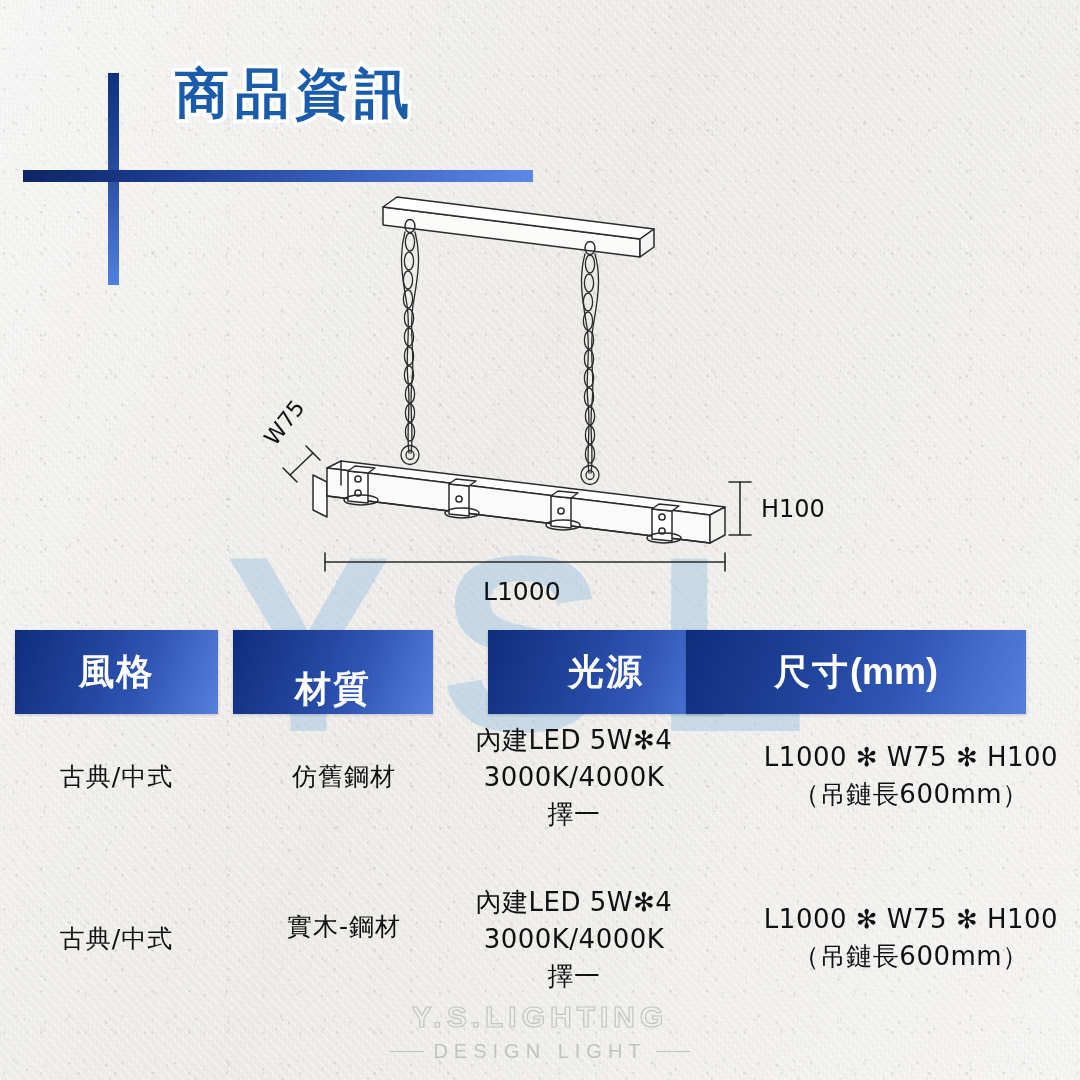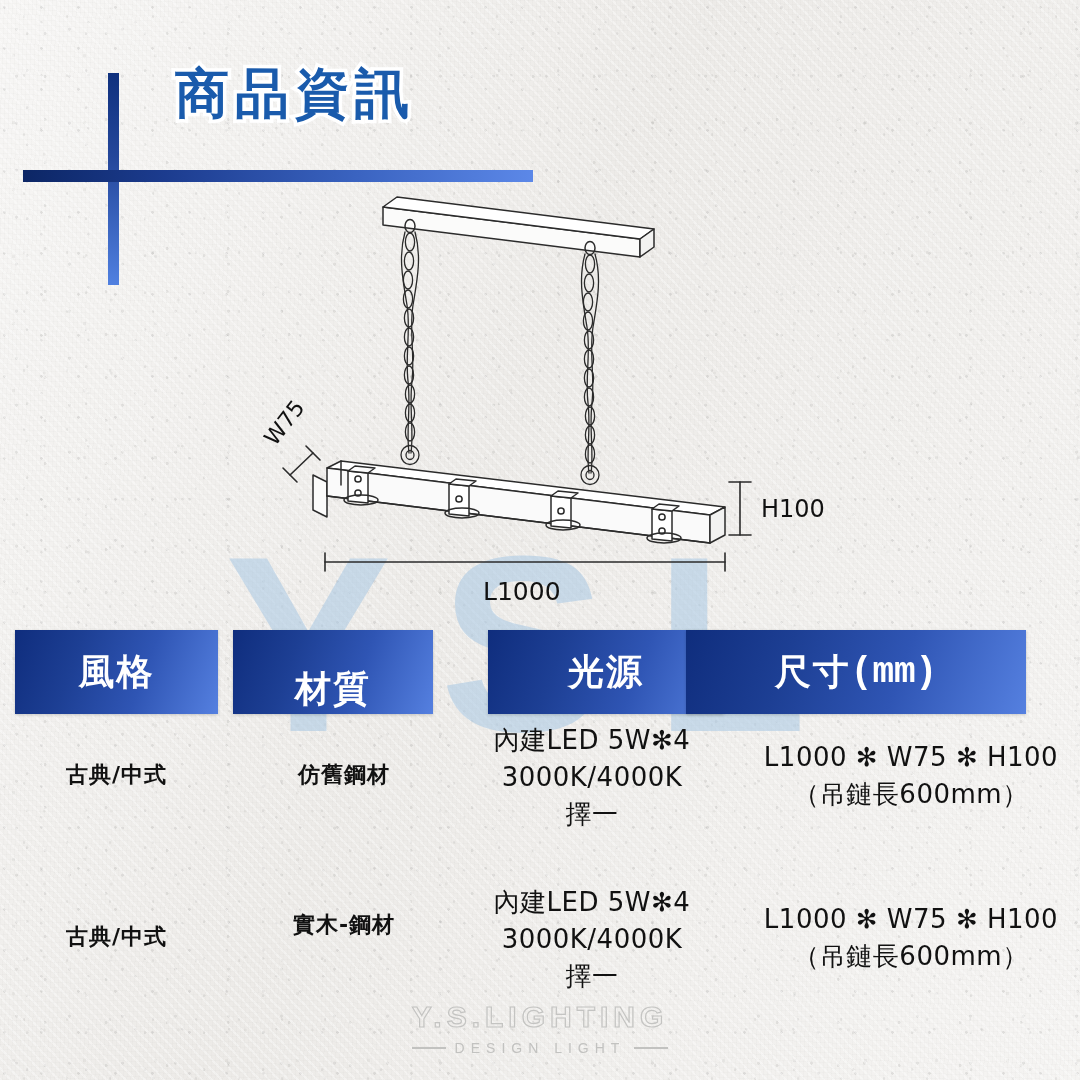--- a/index.html
+++ b/index.html
@@ -134,53 +134,53 @@
     justify-content: center;
     color: #ffffff;
     font-size: 36px;
     font-weight: 700;
     letter-spacing: 2px;
     background: linear-gradient(110deg, #0f2d7d 0%, #1d3f94 30%, #2f55b4 62%, #5580e0 100%);
     box-shadow: 0 1px 3px rgba(0,0,0,0.18);
     font-family: "DejaVu Sans", "Liberation Sans", sans-serif;
   }
   .head-cell .serif-suffix {
-    font-family: Liberation Mono, monospace;
+    font-family: Liberation Sans, sans-serif;
     font-weight: 700;
     letter-spacing: 0;
   }
   .hc0 { left: 15px;  width: 203px; }
   .hc1 { left: 233px; width: 200px; align-items: flex-end; }
   .hc2 { left: 488px; width: 236px; }
   .hc3 { left: 686px; width: 340px; }
 
   .data-row {
     position: relative;
     height: 150px;
   }
   .data-cell {
     position: absolute;
     text-align: center;
     color: #111111;
     font-family: "DejaVu Sans", "Liberation Sans", sans-serif;
   }
   .dc-style, .dc-material {
-    font-size: 22px;
-    font-weight: 700;
+    font-size: 25px;
+    font-weight: 400;
     letter-spacing: 1px;
   }
   .dc-light, .dc-size {
     font-size: 26px;
     font-weight: 400;
     line-height: 1.42;
     letter-spacing: 0.5px;
   }
   .dc0 { left: 15px;  width: 203px; }
   .dc1 { left: 233px; width: 222px; }
-  .dc2 { left: 473px; width: 238px; }
+  .dc2 { left: 455px; width: 238px; }
   .dc3 { left: 736px; width: 350px; }
 
   
   .footer-logo {
     position: absolute;
     left: 0;
     top: 1000px;
     width: 1080px;
     text-align: center;
     user-select: none;
@@ -188,21 +188,21 @@
   .footer-logo .brand {
     font-size: 30px;
     font-weight: 700;
     letter-spacing: 5px;
     color: transparent;
     -webkit-text-stroke: 1.2px #c4c4c2;
     font-family: "Liberation Sans", sans-serif;
   }
   .footer-logo .tagline {
     margin-top: 6px;
-    font-size: 14px;
+    font-size: 20px;
     letter-spacing: 6px;
     color: #c2c2c0;
     font-family: "Liberation Sans", sans-serif;
     display: flex;
     align-items: center;
     justify-content: center;
     gap: 9px;
   }
   .footer-logo .tagline .rule {
     display: inline-block;

